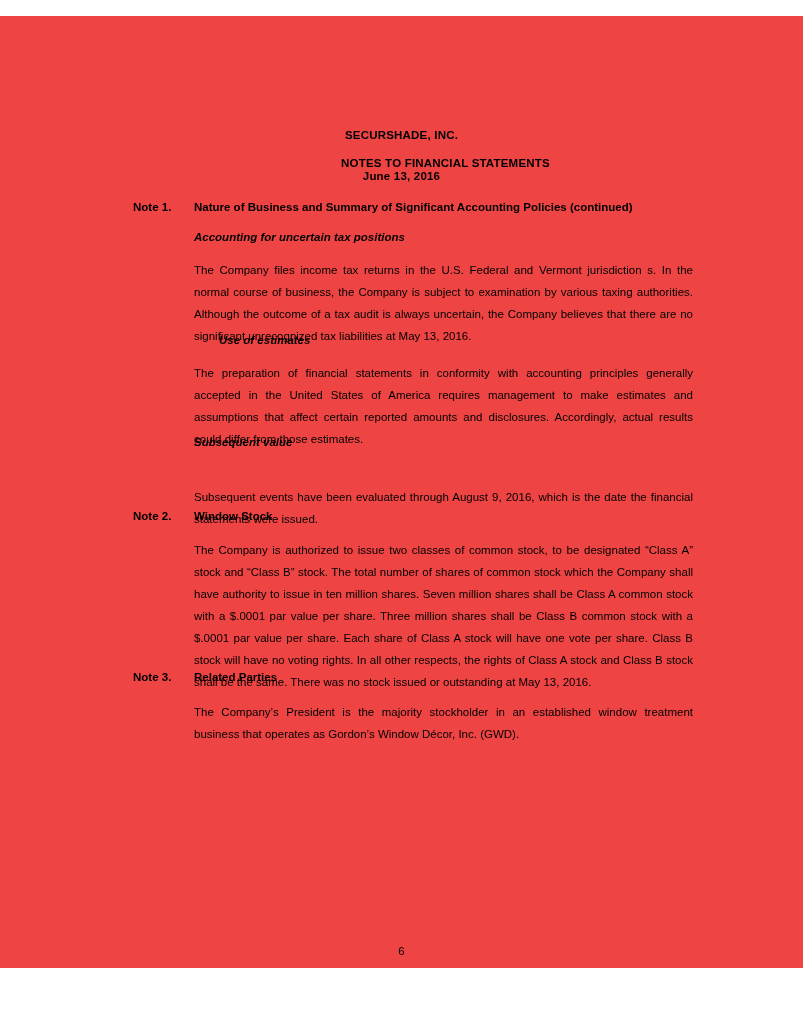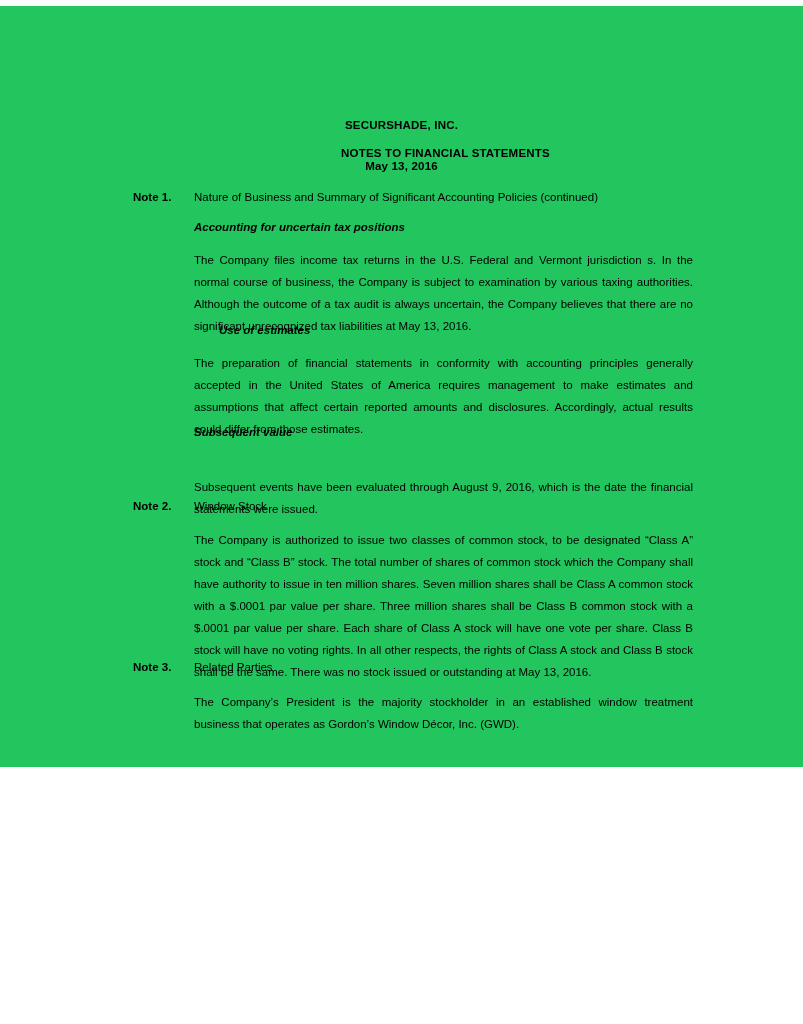--- a/index.html
+++ b/index.html
@@ -7,23 +7,23 @@
     padding: 0;
     background: #ffffff;
   }
   body {
     font-family: "Liberation Sans", sans-serif;
     color: #000000;
   }
   .page {
     position: relative;
     width: 803px;
-    height: 761px;
-    margin: 6px auto;
-    background: #22c55e;
+    height: 952px;
+    margin: 16px auto;
+    background: #ef4444;
     box-sizing: border-box;
   }
   .content {
     position: absolute;
     left: 0;
     top: 0;
     width: 803px;
     height: 1024px;
   }
   .doc-title {
@@ -50,21 +50,21 @@
     top: 0;
     width: 60px;
     font-weight: bold;
     font-size: 11.5px;
   }
   .note-title {
     position: absolute;
     left: 61px;
     top: 0;
     width: 500px;
-    font-weight: normal;
+    font-weight: bold;
     font-size: 11.5px;
   }
   .sub-heading {
     position: absolute;
     left: 194px;
     width: 500px;
     font-weight: bold;
     font-size: 11.5px;
     font-style: italic;
   }
@@ -86,21 +86,21 @@
   }
 </style>
 </head>
 <body>
 
 <div class="page">
   <div class="content">
 
     <div class="doc-title" id="company-name">SECURSHADE,  INC.</div>
     <div class="doc-title" id="notes-heading">NOTES TO FINANCIAL STATEMENTS</div>
-    <div class="doc-title" id="date-line">May 13, 2016</div>
+    <div class="doc-title" id="date-line">June 13, 2016</div>
 
     <div class="note-block" style="top:185px;">
       <div class="note-label">Note 1.</div>
       <div class="note-title">Nature of Business and Summary of Significant Accounting Policies (continued)</div>
     </div>
 
     <div class="sub-heading" style="top:215px;">Accounting  for uncertain tax positions</div>
     <div class="para" style="top:243px;">The Company files income tax returns in the U.S. Federal and Vermont jurisdiction s. In the normal course of business, the Company is subject to examination by various taxing authorities. Although the outcome of a tax audit is always uncertain, the Company believes that there are no significant unrecognized tax liabilities at May 13, 2016.</div>
 
     <div class="sub-heading" style="top:318px;padding-left:25px;">Use of estimates</div>

